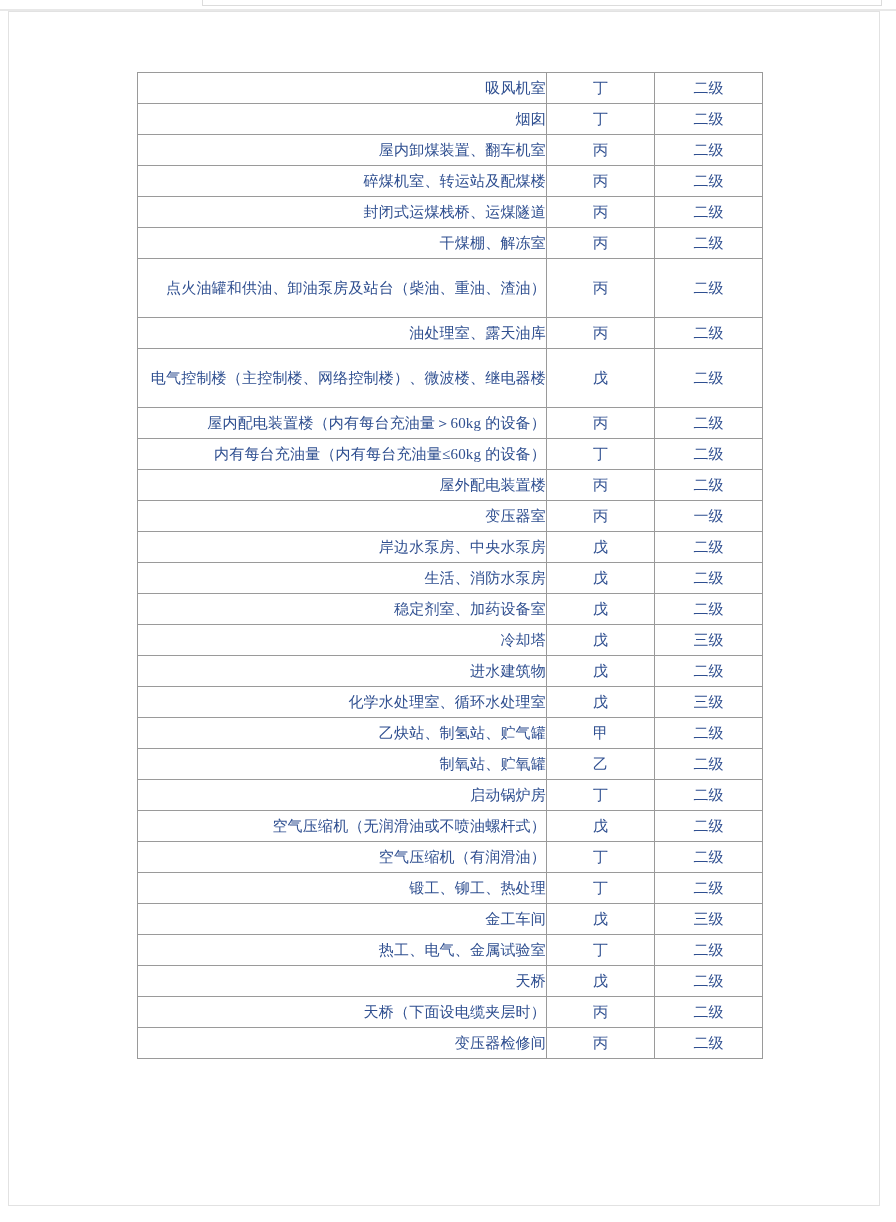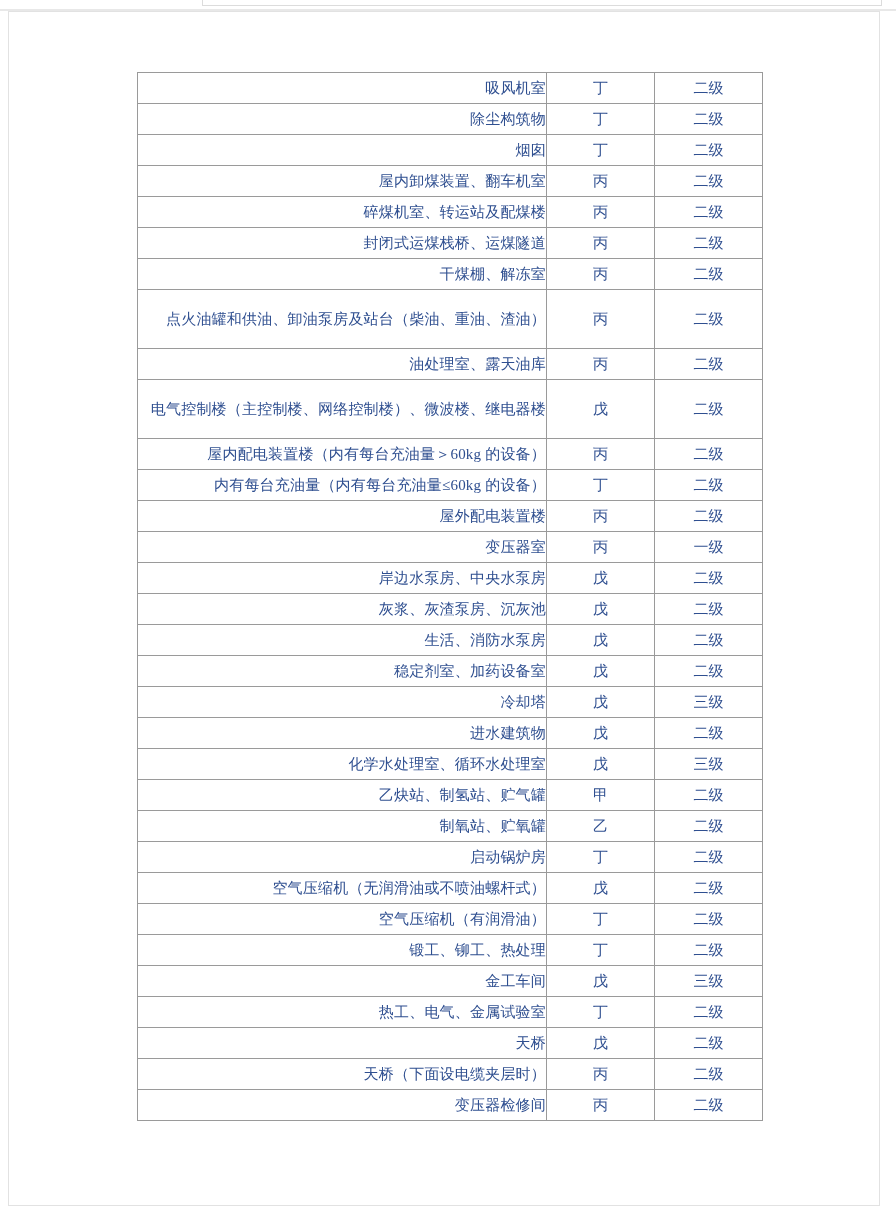--- a/index.html
+++ b/index.html
@@ -101,27 +101,20 @@
     <tbody>
         <tr class="one-line">
           <td class="col-name">
             <span class="name-text">吸风机室</span>
           </td>
           <td class="col-cat">丁</td>
           <td class="col-grade">二级</td>
         </tr>
         <tr class="one-line">
           <td class="col-name">
-            <span class="name-text">除尘构筑物</span>
-          </td>
-          <td class="col-cat">丁</td>
-          <td class="col-grade">二级</td>
-        </tr>
-        <tr class="one-line">
-          <td class="col-name">
             <span class="name-text">烟囱</span>
           </td>
           <td class="col-cat">丁</td>
           <td class="col-grade">二级</td>
         </tr>
         <tr class="one-line">
           <td class="col-name">
             <span class="name-text">屋内卸煤装置、翻车机室</span>
           </td>
           <td class="col-cat">丙</td>
@@ -193,27 +186,20 @@
         <tr class="one-line">
           <td class="col-name">
             <span class="name-text">变压器室</span>
           </td>
           <td class="col-cat">丙</td>
           <td class="col-grade">一级</td>
         </tr>
         <tr class="one-line">
           <td class="col-name">
             <span class="name-text">岸边水泵房、中央水泵房</span>
-          </td>
-          <td class="col-cat">戊</td>
-          <td class="col-grade">二级</td>
-        </tr>
-        <tr class="one-line">
-          <td class="col-name">
-            <span class="name-text">灰浆、灰渣泵房、沉灰池</span>
           </td>
           <td class="col-cat">戊</td>
           <td class="col-grade">二级</td>
         </tr>
         <tr class="one-line">
           <td class="col-name">
             <span class="name-text">生活、消防水泵房</span>
           </td>
           <td class="col-cat">戊</td>
           <td class="col-grade">二级</td>

